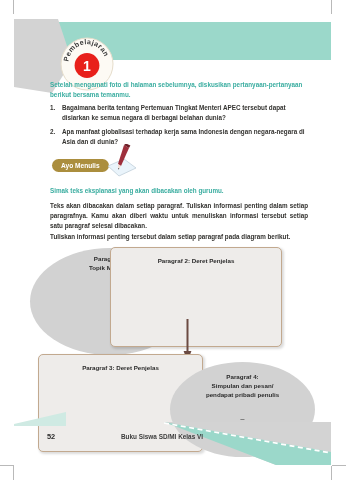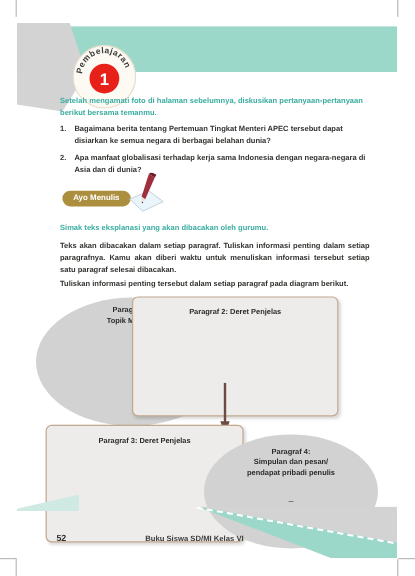--- a/index.html
+++ b/index.html
@@ -80,21 +80,21 @@
   #p3{left:18px;top:110px;width:165px;height:98px;}
   #p3 .shp-label{top:8px;}
   #p4{left:150px;top:118px;width:145px;height:95px;}
   #p4 .shp-label{top:10px;}
   .dashmark{position:absolute;left:0;right:0;text-align:center;top:50px;
             font-size:7px;color:#2b2b2b;}
 
   .arrow{position:absolute;left:163px;top:75px;width:9px;height:43px;}
 
   
-  .footer{position:absolute;left:33px;top:430px;width:240px;
+  .footer{position:absolute;left:33px;top:418px;width:240px;
           display:flex;align-items:baseline;gap:48px;}
   .fpage{font-size:7.4px;font-weight:bold;color:#2c2c2c;width:26px;}
   .ftxt{font-size:6.4px;color:#3c3c3c;font-weight:bold;}
 </style>
 </head>
 <body>
 
 <div id="canvas">
 
   <div class="crop v-left"></div>

